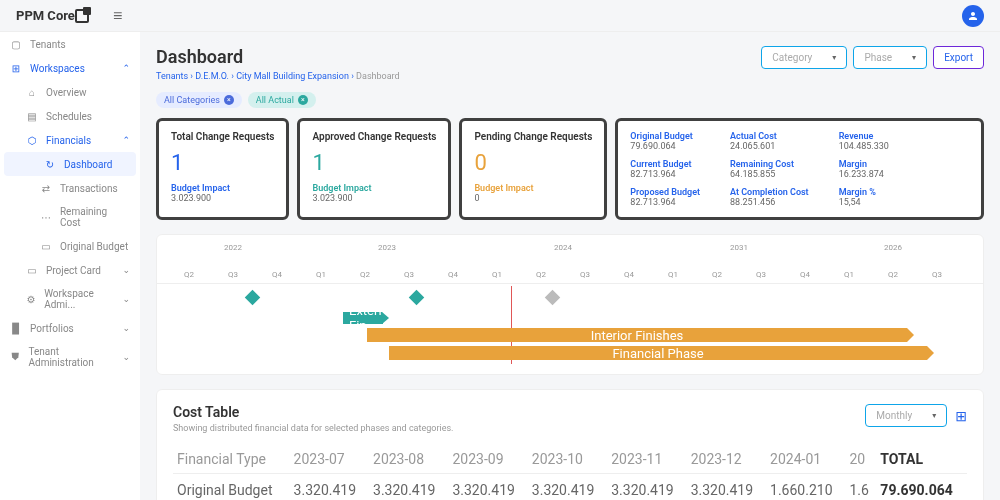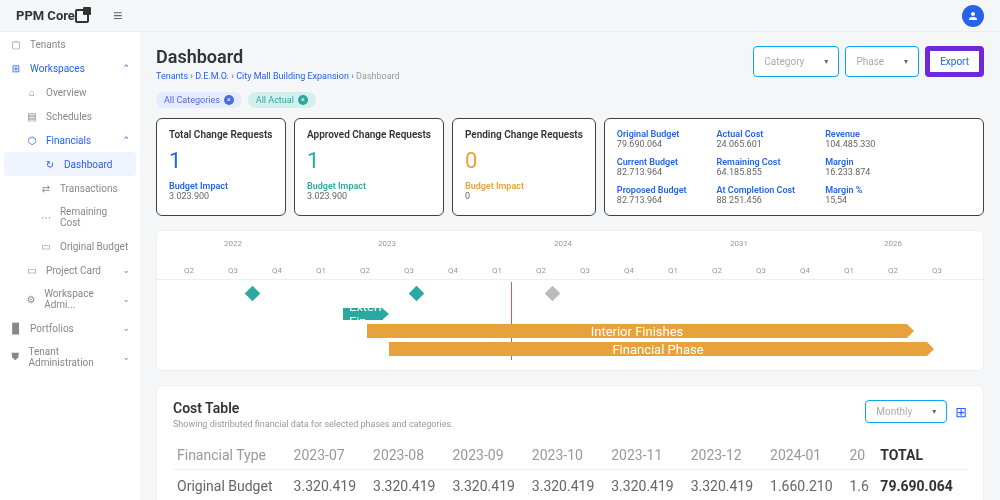--- a/index.html
+++ b/index.html
@@ -23,28 +23,28 @@
 .side-icon { width: 12px; height: 12px; display: inline-flex; align-items: center; justify-content: center; }
 .main { flex: 1; padding: 14px 16px; overflow-y: auto; }
 .dash-header { display: flex; align-items: flex-start; margin-bottom: 10px; }
 .dash-title { font-size: 18px; font-weight: 600; color: #333; }
 .breadcrumb { font-size: 9px; color: #2563eb; margin-top: 4px; }
 .breadcrumb span { color: #2563eb; }
 .breadcrumb .last { color: #999; }
 .header-controls { margin-left: auto; display: flex; gap: 6px; }
 .dropdown { border: 1px solid #0ea5e9; border-radius: 4px; padding: 5px 10px; font-size: 10px; color: #aaa; background: #fff; cursor: pointer; display: flex; align-items: center; gap: 20px; }
 .dropdown .arr { font-size: 8px; color: #666; }
-.export-btn { border: 5px solid #6d28d9; color: #2563eb; border-radius: 4px; padding: 5px 10px; font-size: 10px; background: #fff; cursor: pointer; }
+.export-btn { border: 1px solid #6d28d9; color: #2563eb; border-radius: 4px; padding: 5px 10px; font-size: 10px; background: #fff; cursor: pointer; }
 .chips { display: flex; gap: 6px; margin-bottom: 10px; margin-top: 11px; }
 .chip { background: #e6ecff; color: #4b6bdb; border-radius: 10px; padding: 3px 8px; font-size: 9px; display: flex; align-items: center; gap: 4px; cursor: pointer; }
 .chip .x { background: #4b6bdb; color: #fff; border-radius: 50%; width: 10px; height: 10px; font-size: 7px; display: flex; align-items: center; justify-content: center; }
 .chip.teal { background: #d4f0ee; color: #2ba89f; }
 .chip.teal .x { background: #2ba89f; }
 .cards-row { display: flex; gap: 8px; margin-bottom: 14px; }
-.card { background: #fff; border-radius: 6px; padding: 10px 12px; border: 1px solid #404040; }
+.card { background: #fff; border-radius: 6px; padding: 10px 12px; border: 3px solid #404040; }
 .card.req { min-width: 130px; }
 .card-title { font-size: 10px; font-weight: 600; color: #333; margin-bottom: 8px; }
 .big-num { font-size: 22px; font-weight: 400; margin-bottom: 8px; }
 .big-num.blue { color: #2563eb; }
 .big-num.teal { color: #2ba89f; }
 .big-num.orange { color: #e8a23b; }
 .impact-label { font-size: 9px; font-weight: 600; }
 .impact-label.blue { color: #2563eb; }
 .impact-label.teal { color: #2ba89f; }
 .impact-label.orange { color: #e8a23b; }

